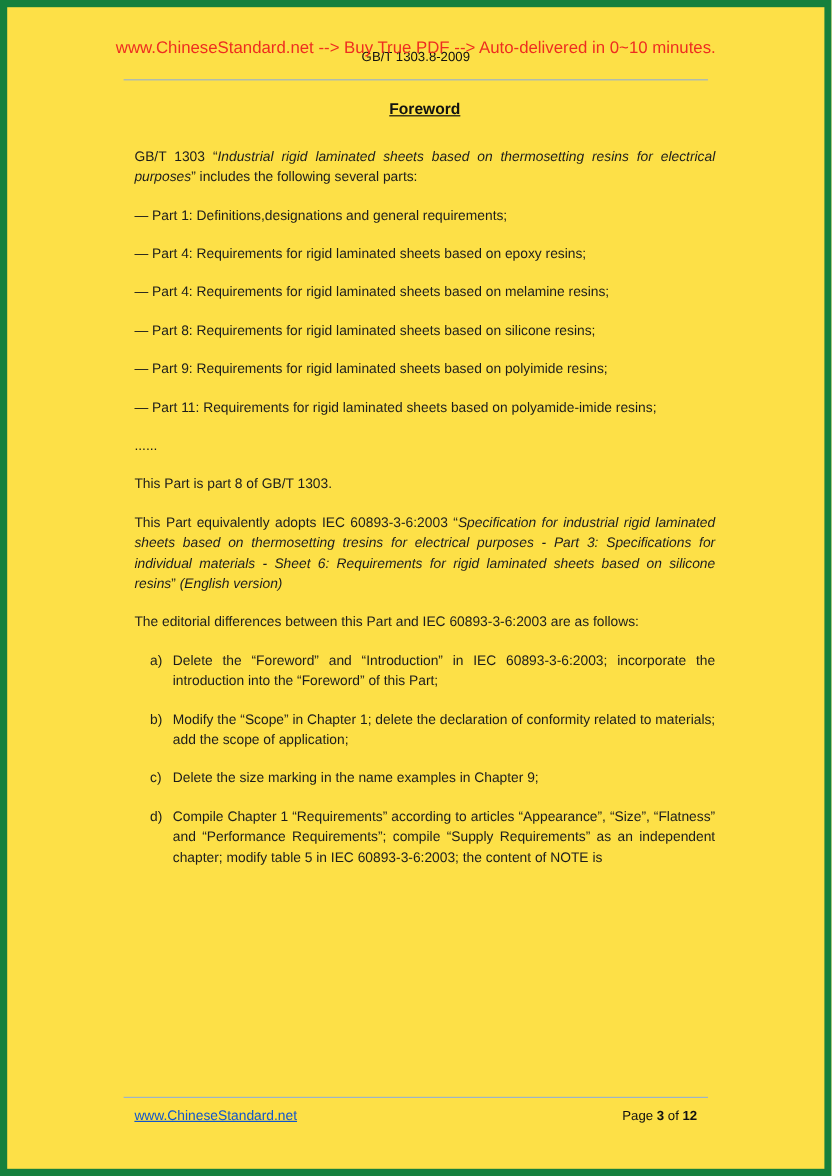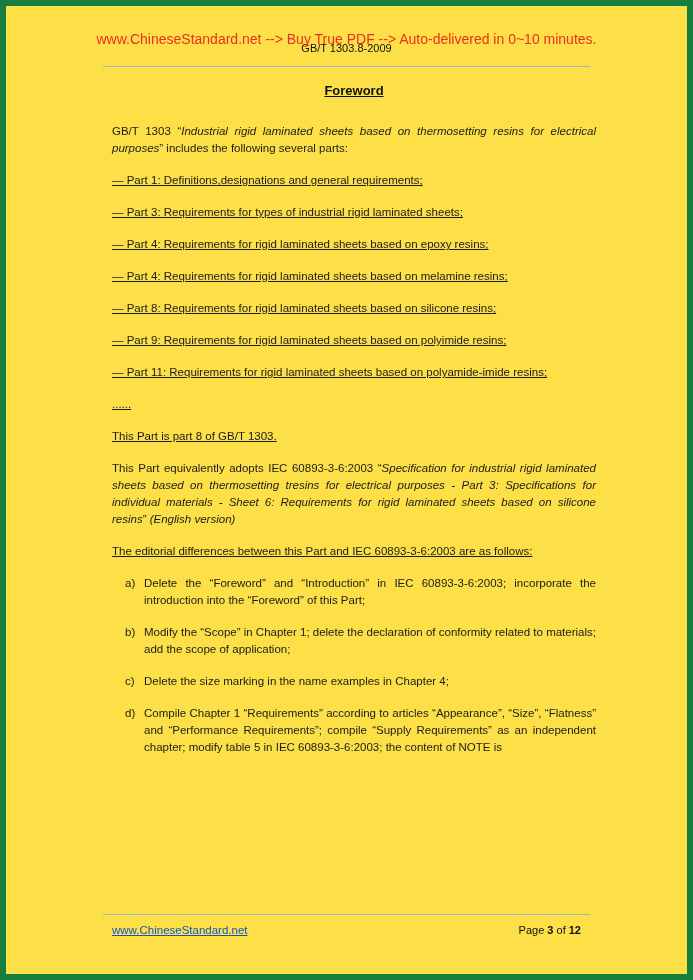--- a/index.html
+++ b/index.html
@@ -62,21 +62,20 @@
     color: #111111;
     text-decoration: underline;
   }
   .para {
     margin: 0 0 15px 0;
     text-align: justify;
   }
   .para-left {
     margin: 0 0 15px 0;
     text-align: left;
-    text-decoration: underline;
   }
   .it { font-style: italic; }
   .alpha-item {
     position: relative;
     margin: 0 0 15px 0;
     padding-left: 32px;
     text-align: justify;
   }
   .alpha-marker {
     position: absolute;
@@ -120,21 +119,20 @@
 
   <div class="header-rule"></div>
 
   <div class="content">
 
     <h2 class="fw-title">Foreword</h2>
 
     <p class="para"><span>GB/T 1303 “</span><span class="it">Industrial rigid laminated sheets based on thermosetting resins for electrical purposes</span><span>” includes the following several parts:</span></p>
 
     <p class="para-left">— Part 1: Definitions,designations and general requirements;</p>
-    <p class="para-left">— Part 3: Requirements for types of industrial rigid laminated sheets;</p>
     <p class="para-left">— Part 4: Requirements for rigid laminated sheets based on epoxy resins;</p>
     <p class="para-left">— Part 4: Requirements for rigid laminated sheets based on melamine resins;</p>
     <p class="para-left">— Part 8: Requirements for rigid laminated sheets based on silicone resins;</p>
     <p class="para-left">— Part 9: Requirements for rigid laminated sheets based on polyimide resins;</p>
     <p class="para-left">— Part 11: Requirements for rigid laminated sheets based on polyamide-imide resins;</p>
 
     <p class="para-left">......</p>
 
     <p class="para-left">This Part is part 8 of GB/T 1303.</p>
 
@@ -147,21 +145,21 @@
       <span>Delete the “Foreword” and “Introduction” in IEC 60893-3-6:2003; incorporate the introduction into the “Foreword” of this Part;</span>
     </div>
 
     <div class="alpha-item">
       <span class="alpha-marker">b)</span>
       <span>Modify the “Scope” in Chapter 1; delete the declaration of conformity related to materials; add the scope of application;</span>
     </div>
 
     <div class="alpha-item">
       <span class="alpha-marker">c)</span>
-      <span>Delete the size marking in the name examples in Chapter 4;</span>
+      <span>Delete the size marking in the name examples in Chapter 9;</span>
     </div>
 
     <div class="alpha-item">
       <span class="alpha-marker">d)</span>
       <span>Compile Chapter 1 “Requirements” according to articles “Appearance”, “Size”, “Flatness” and “Performance Requirements”; compile “Supply Requirements” as an independent chapter; modify table 5 in IEC 60893-3-6:2003; the content of NOTE is</span>
     </div>
 
   </div>
 
   <div class="footer">

